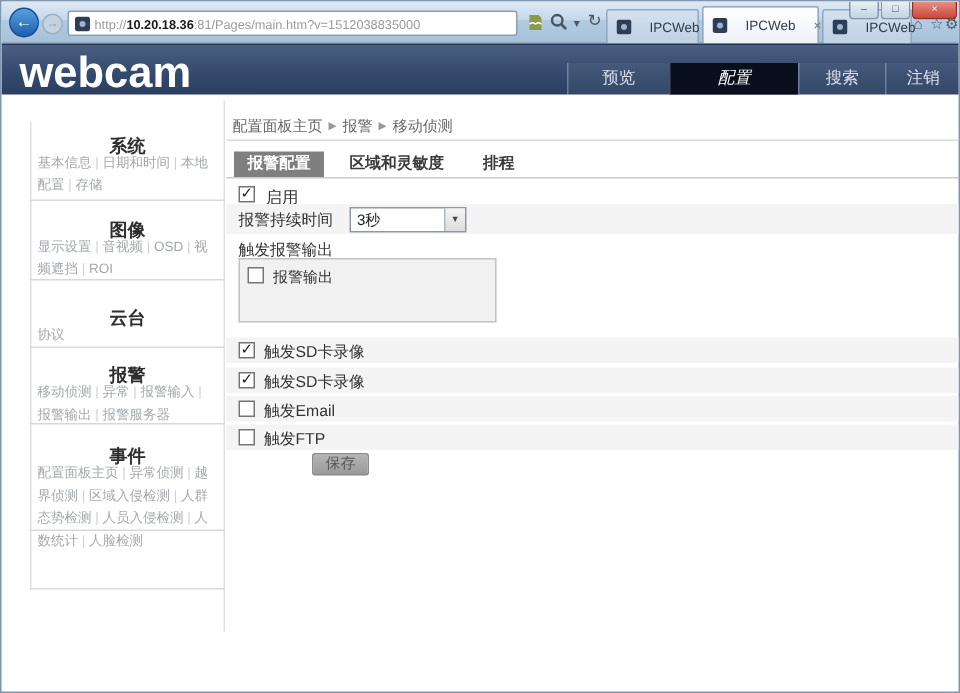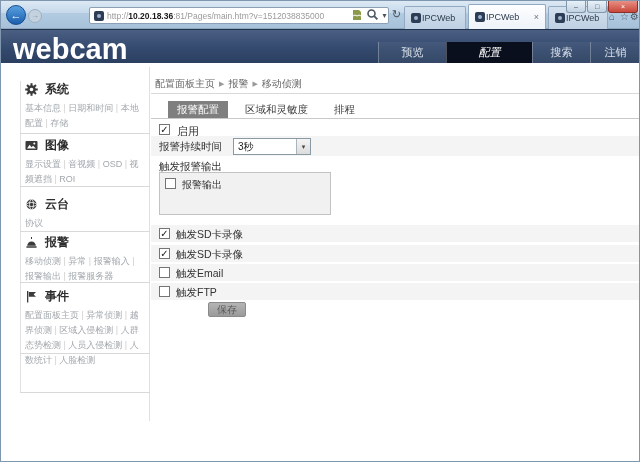--- a/index.html
+++ b/index.html
@@ -18,31 +18,31 @@
     border-bottom:1px solid #8ea7bf;
   }
   #back-btn { left:5px; top:4px; width:20px; height:20px; border-radius:50%;
     background:linear-gradient(180deg,#58a0e0,#1c5fae); border:1px solid #174e8f;
     color:#fff; font-size:11px; line-height:18px; text-align:center; }
   #fwd-btn { left:27px; top:8px; width:14px; height:14px; border-radius:50%;
     background:#c4d2df; border:1px solid #9db0c1; color:#8795a3;
     font-size:8px; line-height:12px; text-align:center; }
   #address-bar { left:44px; top:6px; width:300px; height:17px; background:#fff;
     border:1px solid #8ba0b5; border-radius:2px; display:flex; align-items:center;
-    padding:0 4px; gap:3px; overflow:hidden;margin-left:44px; }
+    padding:0 4px; gap:3px; overflow:hidden; }
   .favicon { width:10px; height:10px; flex:0 0 auto; }
   #address-url { font-size:8.5px; white-space:nowrap; color:#9a9a9a; }
   #address-url .host { color:#1a1a1a; font-weight:bold; }
   .chrome-ico { color:#4a5560; text-align:center; }
   #compat-icon { left:350px; top:8px; width:12px; height:12px; }
   #search-icon { left:365px; top:7px; width:13px; height:13px; }
   #search-caret { left:379px; top:9px; width:9px; height:12px; font-size:8px; line-height:12px; }
   #refresh-icon { left:389px; top:6px; width:13px; height:14px; font-size:11px; line-height:14px; }
 
-  .btab { position:absolute; display:flex; align-items:center; gap:1px; padding:0 6px;
+  .btab { position:absolute; display:flex; align-items:center; gap:12px; padding:0 6px;
     background:linear-gradient(180deg,#d4e1ef,#bed0e3);
     border:1px solid #92a9c1; border-bottom:none; border-radius:2px 2px 0 0;
     font-size:9px; color:#2e3c4c; }
   .btab.active { background:linear-gradient(180deg,#fdfeff,#eef3f9); }
   #btab-0 { left:403px; top:5px; width:62px; height:23px; }
   #btab-1 { left:467px; top:3px; width:78px; height:25px; }
   #btab-2 { left:547px; top:5px; width:60px; height:23px; }
   .tab-close { margin-left:auto; color:#6b7886; font-size:9px; line-height:9px; }
 
   #win-controls { position:absolute; right:3px; top:0; display:flex; gap:1px; }
@@ -69,26 +69,26 @@
 
   
   #breadcrumb { left:154px; top:76px; font-size:10px; color:#666; }
   #breadcrumb .sep { color:#999; font-size:7px; padding:0 4px; vertical-align:1px; }
   .hline { background:#d9d9d9; height:1px; }
   .vline { background:#e0e0e0; width:1px; }
 
   
   .side-sec { position:absolute; left:24px; width:120px; }
   .side-title { display:flex; align-items:center; gap:7px; font-size:12px;
-    font-weight:bold; color:#2e2e2e; height:15px; margin-bottom:4px; }
+    font-weight:bold; color:#2e2e2e; height:15px; margin-bottom:4px;flex-direction:column; }
   .side-items { font-size:9px; color:#a3a8ad; line-height:15px; }
   .side-items .itm + .itm::before { content:" | "; color:#cfcfcf; }
 
   
-  #ct-tabs { left:167px; top:100px; display:flex; }
+  #ct-tabs { left:155px; top:100px; display:flex;font-weight:bold; }
   .ct-tab { height:17px; line-height:17px; padding:0 9px; font-size:10.5px;
     color:#3c3c3c; margin-right:8px; }
   .ct-tab.active { background:#7f7f7f; color:#fff; }
 
   .cb { position:absolute; width:11px; height:11px; background:#fff;
     border:1px solid #757575; font-size:10px; line-height:9px; font-weight:bold;
     color:#1a1a1a; text-align:center; }
   .flabel { position:absolute; font-size:10.5px; color:#333; }
   .band { position:absolute; left:150px; width:489px; background:#f4f4f4; }
 

